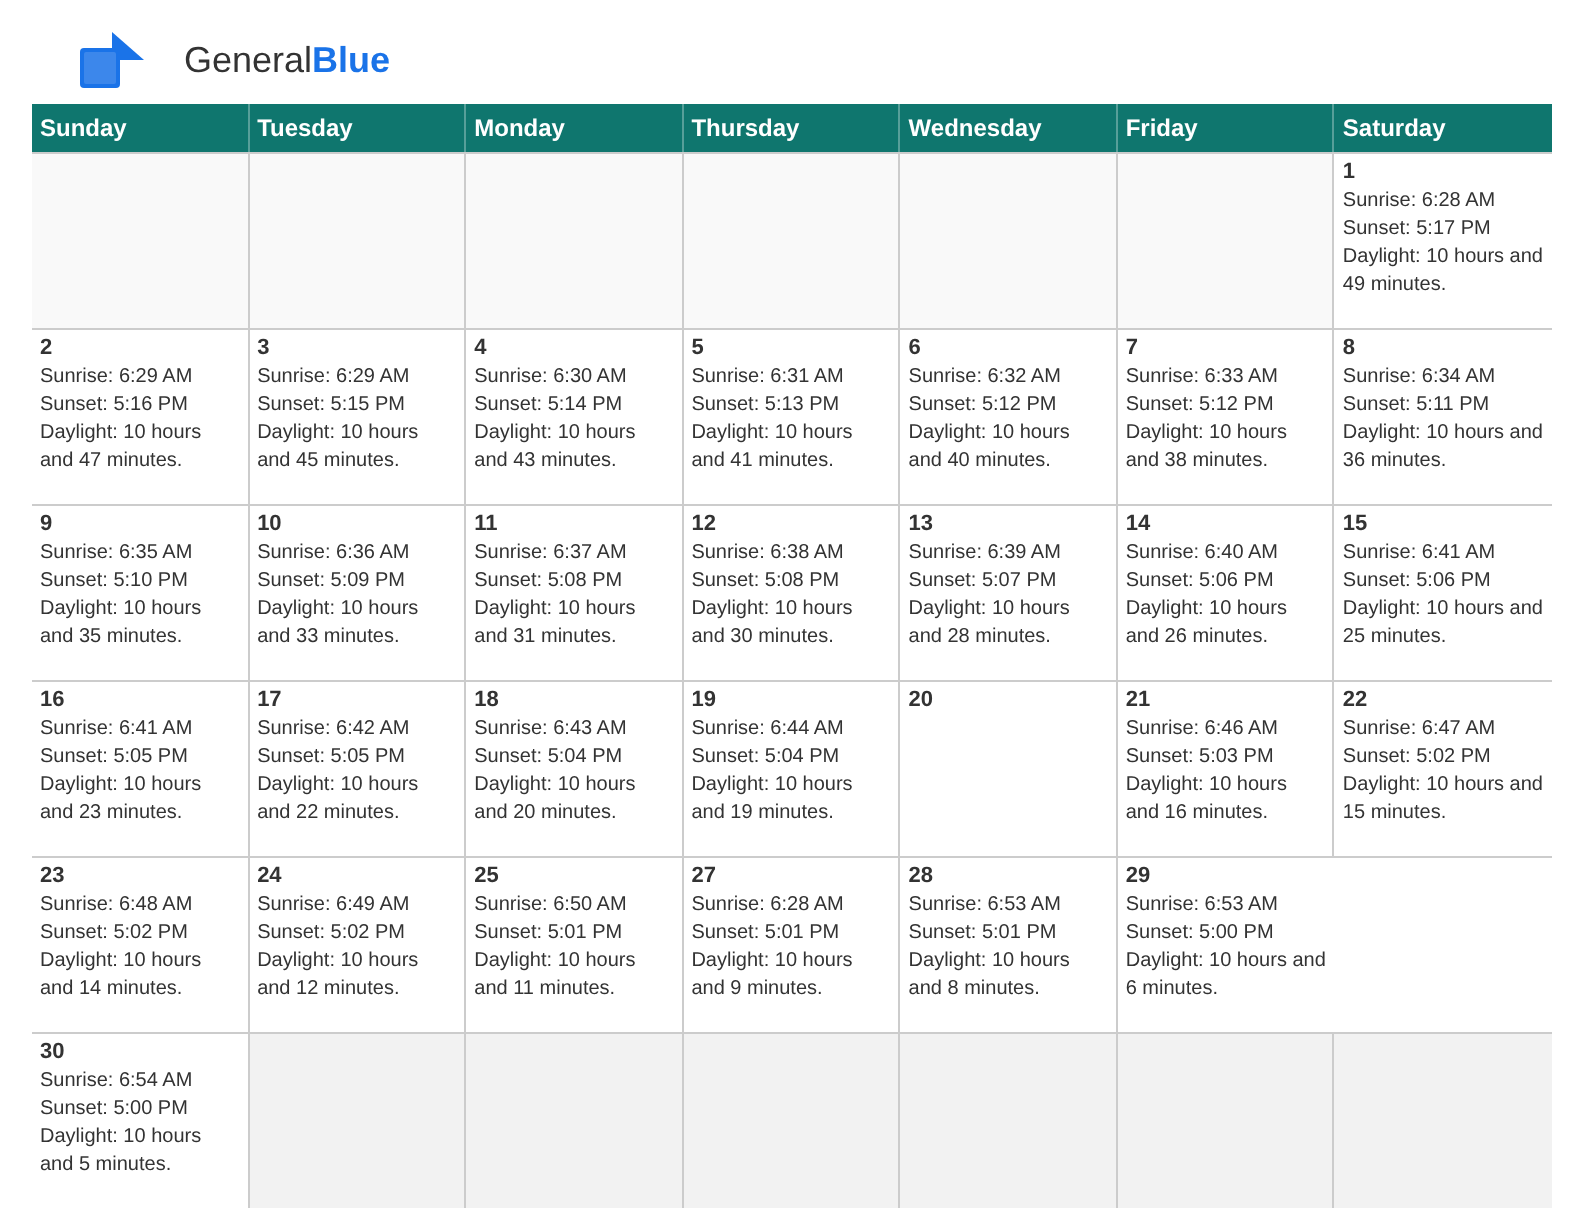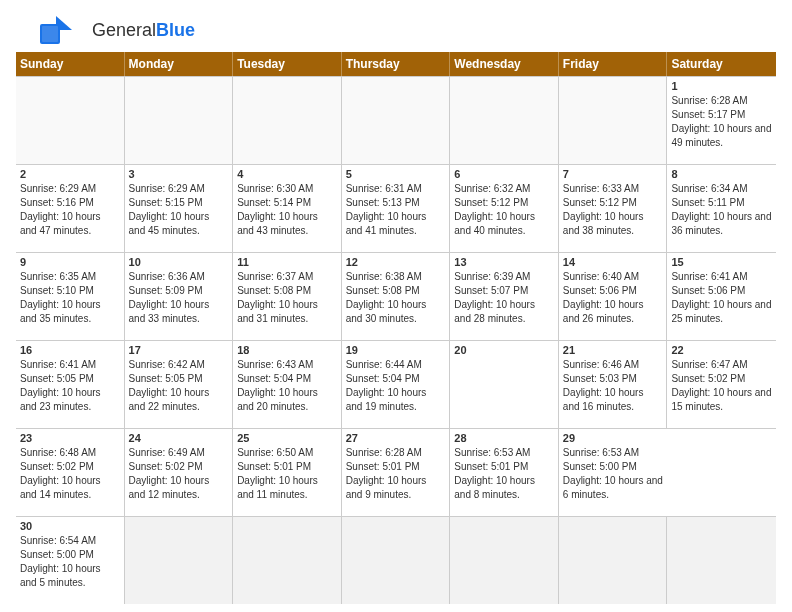--- a/index.html
+++ b/index.html
@@ -46,21 +46,21 @@
       color: #555;
     }
     .calendar {
       flex: 1;
       display: flex;
       flex-direction: column;
     }
     .cal-header {
       display: grid;
       grid-template-columns: repeat(7, 1fr);
-      background: #a16207;
+      background: #0f766e;
     }
     .cal-header-cell {
       padding: 5px 4px;
       text-align: left;
       color: white;
       font-size: 12px;
       font-weight: bold;
       border-right: 1px solid rgba(255,255,255,0.3);
     }
     .cal-header-cell:last-child { border-right: none; }
@@ -117,22 +117,22 @@
     </div>
     <div class="title-block">
       <h1></h1>
       <p></p>
     </div>
   </div>
 
   <div class="calendar">
     <div class="cal-header">
     <div class="cal-header-cell">Sunday</div>
+        <div class="cal-header-cell">Tuesday</div>
         <div class="cal-header-cell">Monday</div>
-        <div class="cal-header-cell">Tuesday</div>
         <div class="cal-header-cell">Thursday</div>
         <div class="cal-header-cell">Wednesday</div>
         <div class="cal-header-cell">Friday</div>
         <div class="cal-header-cell">Saturday</div>
       </div>
     <div class="cal-body">
     <div class="cal-row" style="border-top: 1px solid rgb(204, 204, 204);">
           <div class="cal-cell empty"></div>
           <div class="cal-cell empty"></div>
           <div class="cal-cell empty"></div>

